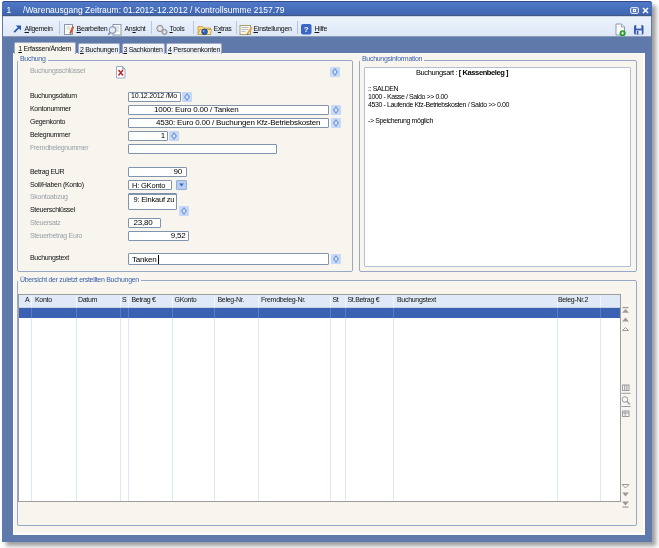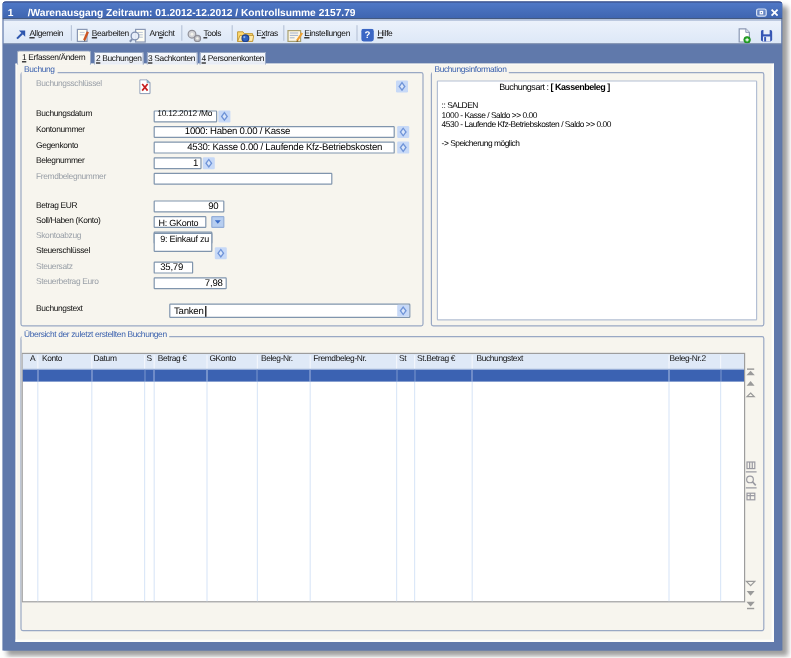--- a/index.html
+++ b/index.html
@@ -4,21 +4,21 @@
 <style>
 * { margin:0; padding:0; box-sizing:border-box; }
 html,body { width:659px; height:548px; background:#ffffff; overflow:hidden; }
 body { font-family:"Liberation Sans", sans-serif; font-size:7px; letter-spacing:-0.3px; color:#000; }
 #page { position:relative; width:659px; height:548px; }
 .abs { position:absolute; }
 #win { left:2px; top:1px; width:650px; height:541px; background:#6079ab;
   border-radius:3px 3px 0 0; box-shadow:4px 4px 4px rgba(125,125,125,.75); }
 #titlebar { left:0; top:0; width:100%; height:15px;
   background:linear-gradient(#4f78c7,#3f65b0); border-radius:3px 3px 0 0; border-top:1px solid #33498b; border-bottom:1px solid #44597f;
-  color:#fff; font-weight:bold; font-size:8.5px; letter-spacing:0.1px; }
+  color:#fff; font-weight:normal; font-size:8.5px; letter-spacing:0.1px; }
 #title-text { left:4.5px; top:2.5px; letter-spacing:0; }
 #btn-restore { left:628px; top:4.5px; width:8.5px; height:7.5px; border:1px solid #d7e2f4;
   border-radius:2px; background:rgba(255,255,255,0.18); }
 #btn-restore i { position:absolute; left:1.8px; top:1.2px; width:3.6px; height:3.6px;
   border:1px solid #fff; display:block; }
 #btn-close { left:640px; top:5px; }
 #toolbar { left:1px; top:15px; width:648px; height:21px; background:linear-gradient(#ecf2fb,#dde8f7);
   border-bottom:1px solid #8d9cb5; border-top:1px solid #c9d4e6; }
 .tb-item { position:absolute; top:8px; font-size:7px; color:#111; }
 .tb-sep { position:absolute; top:4px; width:1px; height:13px; background:#b9c5d9; }
@@ -170,32 +170,32 @@
     </div>
 <div class="spin" style="left:182px;top:91.5px;">
       <svg width="10" height="10" style="position:absolute;left:0;top:0">
         <path d="M5 1 L8 5 L5 9 L2 5 Z" fill="#6f94d8"></path>
         <path d="M5 2.8 L6.6 5 L5 7.2 L3.4 5 Z" fill="#dbe7fa"></path>
       </svg>
     </div>
 
 <div class="lbl" style="top:105px;">Kontonummer</div>
 <div class="fld" style="left:128px;top:104.5px;width:200.5px;height:10px;">
-      <span style="position:absolute;left:25px;top:-0.8px;">1000: Haben 0.00 / Kasse</span>
+      <span style="position:absolute;left:25px;top:-0.8px;">1000: Euro 0.00 / Tanken</span>
     </div>
 <div class="spin" style="left:330.5px;top:104.5px;">
       <svg width="10" height="10" style="position:absolute;left:0;top:0">
         <path d="M5 1 L8 5 L5 9 L2 5 Z" fill="#6f94d8"></path>
         <path d="M5 2.8 L6.6 5 L5 7.2 L3.4 5 Z" fill="#dbe7fa"></path>
       </svg>
     </div>
 
 <div class="lbl" style="top:118px;">Gegenkonto</div>
 <div class="fld" style="left:128px;top:117.5px;width:200.5px;height:10px;">
-      <span style="position:absolute;left:27px;top:-0.8px;">4530: Kasse 0.00 / Laufende Kfz-Betriebskosten</span>
+      <span style="position:absolute;left:27px;top:-0.8px;">4530: Euro 0.00 / Buchungen Kfz-Betriebskosten</span>
     </div>
 <div class="spin" style="left:330.5px;top:117.5px;">
       <svg width="10" height="10" style="position:absolute;left:0;top:0">
         <path d="M5 1 L8 5 L5 9 L2 5 Z" fill="#6f94d8"></path>
         <path d="M5 2.8 L6.6 5 L5 7.2 L3.4 5 Z" fill="#dbe7fa"></path>
       </svg>
     </div>
 
 <div class="lbl" style="top:131px;">Belegnummer</div>
 <div class="fld" style="left:128px;top:130.5px;width:40px;height:10px;">
@@ -233,30 +233,30 @@
     </div>
 <div class="spin" style="left:178.5px;top:205.5px;">
       <svg width="10" height="10" style="position:absolute;left:0;top:0">
         <path d="M5 1 L8 5 L5 9 L2 5 Z" fill="#6f94d8"></path>
         <path d="M5 2.8 L6.6 5 L5 7.2 L3.4 5 Z" fill="#dbe7fa"></path>
       </svg>
     </div>
 
 <div class="lbl dis" style="top:218.5px;">Steuersatz</div>
 <div class="fld" style="left:128px;top:218px;width:33px;height:10px;">
-      <span style="position:absolute;left:4.5px;top:-0.8px;">35,79</span>
+      <span style="position:absolute;left:4.5px;top:-0.8px;">23,80</span>
     </div>
 
 <div class="lbl dis" style="top:231.5px;">Steuerbetrag Euro</div>
 <div class="fld" style="left:128px;top:231px;width:61px;height:10px;">
-      <span style="position:absolute;right:2.5px;top:-0.8px;">7,98</span>
+      <span style="position:absolute;right:2.5px;top:-0.8px;">9,52</span>
     </div>
 
 <div class="lbl" style="top:254px;">Buchungstext</div>
-<div class="fld" style="left:128px;top:253px;width:200.5px;height:12px;margin-left:13px;">
+<div class="fld" style="left:128px;top:253px;width:200.5px;height:12px;">
       <span style="position:absolute;left:3px;top:0.5px;">Tanken</span>
       <i style="position:absolute;left:28.5px;top:1px;width:1px;height:9px;background:#000;"></i>
     </div>
 <div class="spin" style="left:330.5px;top:254px;">
       <svg width="10" height="10" style="position:absolute;left:0;top:0">
         <path d="M5 1 L8 5 L5 9 L2 5 Z" fill="#6f94d8"></path>
         <path d="M5 2.8 L6.6 5 L5 7.2 L3.4 5 Z" fill="#dbe7fa"></path>
       </svg>
     </div>
 

